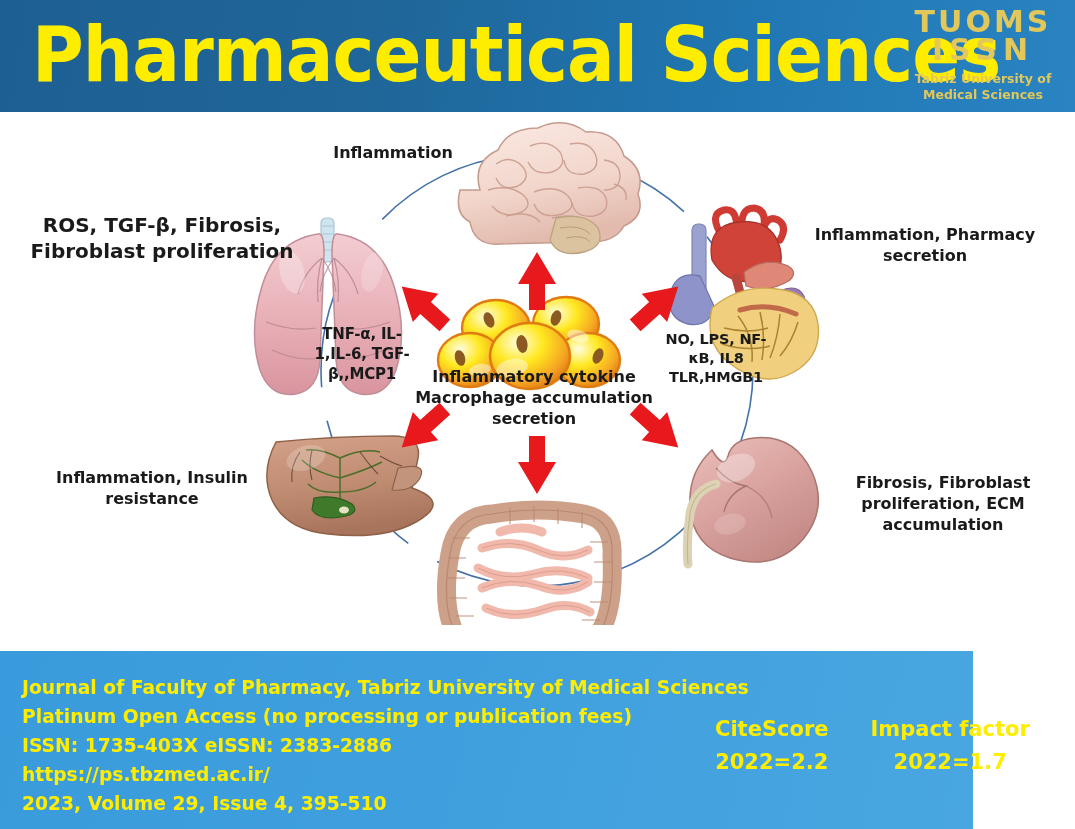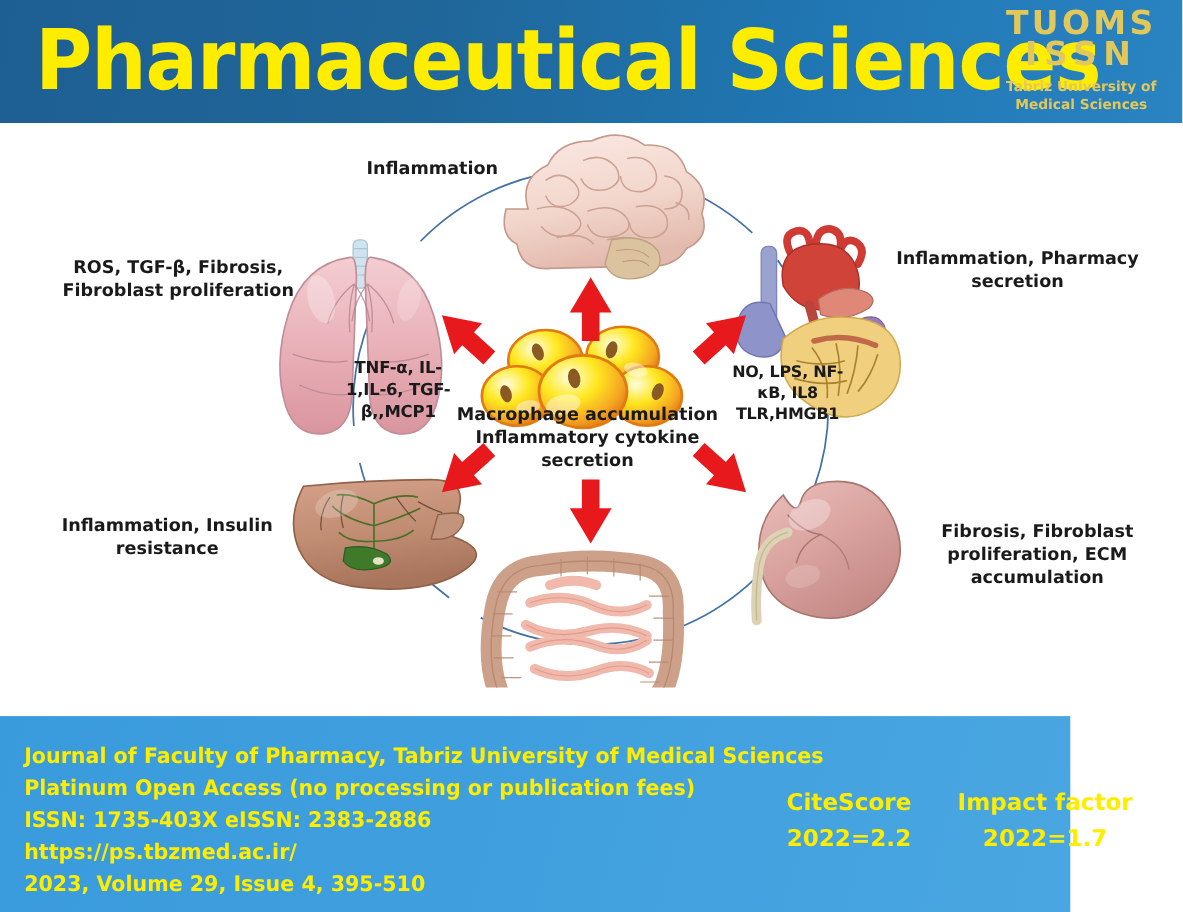--- a/index.html
+++ b/index.html
@@ -31,21 +31,21 @@
 
   
   .figure{position:absolute;left:0;top:112px;width:1075px;height:513px;background:#fff;}
   .fig-svg{position:absolute;left:0;top:0;}
 
   .fig-label{
     position:absolute;color:#1a1a1a;font-weight:700;text-align:center;
     font-family:"DejaVu Sans","Liberation Sans",sans-serif;line-height:1.32;
   }
   .lbl-inflammation-top{left:268px;top:30px;width:250px;font-size:16px;}
-  .lbl-lung{left:22px;top:120px;width:280px;font-size:16px;}
+  .lbl-lung{left:22px;top:100px;width:280px;font-size:20px;}
   .lbl-heart{left:790px;top:112px;width:270px;font-size:16px;}
   .lbl-liver{left:28px;top:355px;width:248px;font-size:16px;}
   .lbl-kidney{left:818px;top:360px;width:250px;font-size:16px;}
   .lbl-cyt-left{left:300px;top:213px;width:124px;font-size:15px;letter-spacing:-.2px;}
   .lbl-cyt-right{left:648px;top:218px;width:136px;font-size:14.5px;letter-spacing:-.2px;}
   .lbl-center{left:408px;top:254px;width:252px;font-size:16px;}
 
   
   .footer{
     position:absolute;left:0;top:651px;width:973px;height:204px;
@@ -299,22 +299,22 @@
     <div>β,,MCP1</div>
   </div>
 
   <div class="fig-label lbl-cyt-right">
     <div>NO, LPS, NF-</div>
     <div>κB, IL8</div>
     <div>TLR,HMGB1</div>
   </div>
 
   <div class="fig-label lbl-center">
+    <div>Inflammatory cytokine</div>
     <div>Macrophage accumulation</div>
-    <div>Inflammatory cytokine</div>
     <div>secretion</div>
   </div>
 </div>
 
 <div class="footer">
   <div class="footer-lines">
     <div class="footer-line">Journal of Faculty of Pharmacy, Tabriz University of Medical Sciences</div>
     <div class="footer-line">Platinum Open Access (no processing or publication fees)</div>
     <div class="footer-line">ISSN: 1735-403X    eISSN: 2383-2886</div>
     <div class="footer-line">https://ps.tbzmed.ac.ir/</div>

